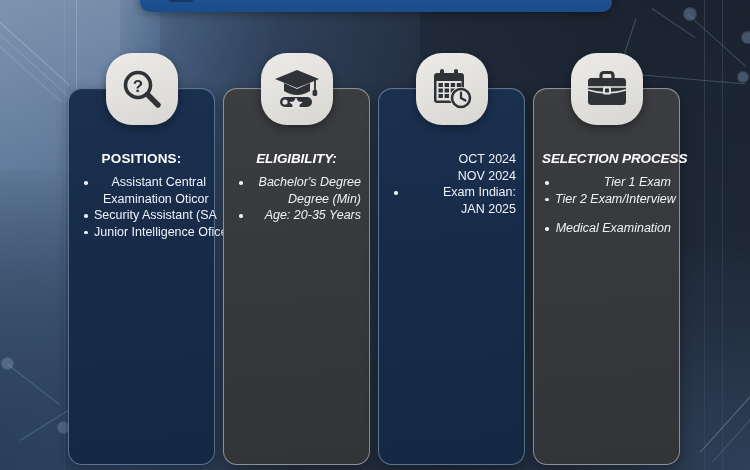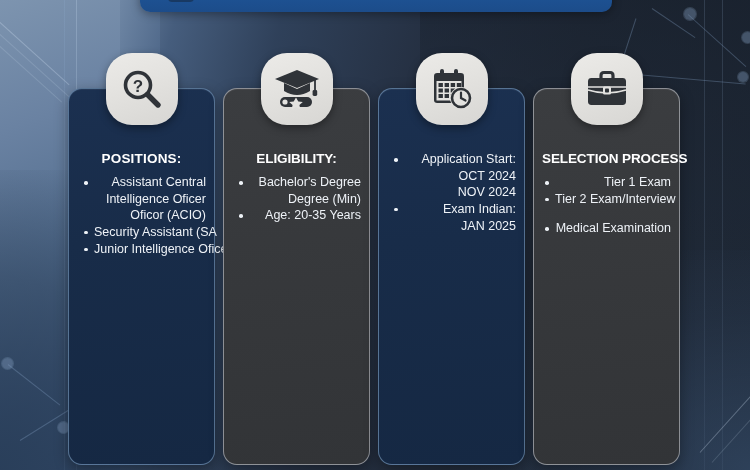--- a/index.html
+++ b/index.html
@@ -96,20 +96,21 @@
   }
   .card.navy {
     background: linear-gradient(175deg, #1b3050 0%, #182c49 40%, #152843 100%);
     border:1px solid rgba(140,176,214,0.55);
     box-shadow: 0 4px 14px rgba(0,0,0,0.35), inset 0 1px 0 rgba(255,255,255,0.05);
   }
   .card.gray {
     background: linear-gradient(175deg, #3b3d40 0%, #37393c 40%, #323437 100%);
     border:1px solid rgba(200,204,210,0.6);
     box-shadow: 0 4px 14px rgba(0,0,0,0.35), inset 0 1px 0 rgba(255,255,255,0.05);
+    font-style: italic;
   }
 
   
   .icon-badge {
     position:absolute;
     left:50%;
     top:-36px;
     transform:translateX(-50%);
     width:72px; height:72px;
     border-radius:26px;
@@ -203,22 +204,21 @@
       <div class="icon-badge">
         <svg width="44" height="44" viewBox="0 0 44 44">
           <circle cx="18" cy="18" r="12.5" fill="none" stroke="#2f3338" stroke-width="3.6"></circle>
           <path d="M27.5 27.5 L38 38" stroke="#2f3338" stroke-width="5.4" stroke-linecap="round"></path>
           <text x="18" y="24.5" font-family="Liberation Sans, sans-serif" font-size="17" font-weight="bold" fill="#2f3338" text-anchor="middle">?</text>
         </svg>
       </div>
       <div class="card-title">POSITIONS:</div>
       <ul class="bullets">
         <li class="has-bullet">Assistant Central</li>
-        <li class="cont">Intelligence Oficer</li>
-        <li class="cont">Oficor (ACIO)</li>
+        <li class="cont">Examination Oticor</li>
         <li class="has-bullet">Security Assistant (SA</li>
         <li class="has-bullet">Junior Intelligence Oficer</li>
       </ul>
     </div>
 
     <div class="card gray">
       <div class="icon-badge">
         <svg width="46" height="44" viewBox="0 0 46 44">
           <polygon points="23,3 45,12 23,21 1,12" fill="#2f3338"></polygon>
           <path d="M10 16 L10 24 Q23 32 36 24 L36 16 L23 22 Z" fill="#2f3338"></path>
@@ -256,21 +256,20 @@
             <rect x="8.5" y="27" width="4.4" height="4"></rect>
               <rect x="14.6" y="27" width="4.4" height="4"></rect>
             <rect x="20.7" y="27" width="4.4" height="4"></rect>
           </g>
           <circle cx="31" cy="31" r="11" fill="#e3e2df"></circle>
           <circle cx="31" cy="31" r="9" fill="none" stroke="#2f3338" stroke-width="2.6"></circle>
           <path d="M31 25.5 L31 31 L35.5 33.5" stroke="#2f3338" stroke-width="2.2" fill="none" stroke-linecap="round"></path>
         </svg>
       </div>
       <ul class="bullets">
-        <li class="has-bullet">Application Start:</li>
         <li class="cont">OCT 2024</li>
         <li class="cont">NOV 2024</li>
         <li class="has-bullet">Exam Indian:</li>
         <li class="cont">JAN 2025</li>
       </ul>
     </div>
 
     <div class="card gray">
       <div class="icon-badge">
         <svg width="44" height="40" viewBox="0 0 44 40">

